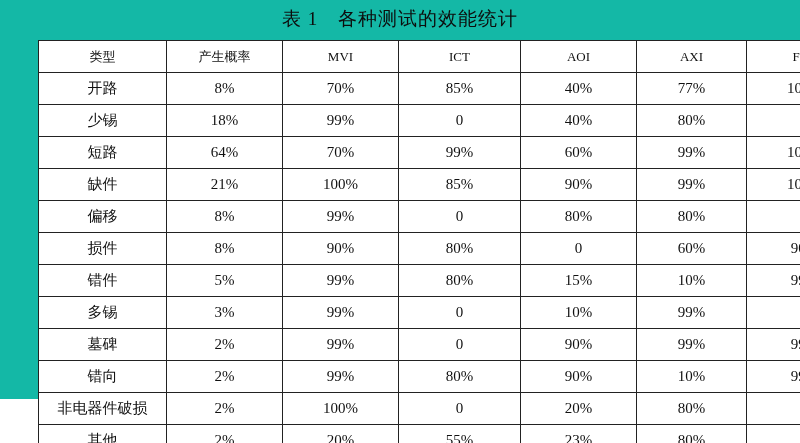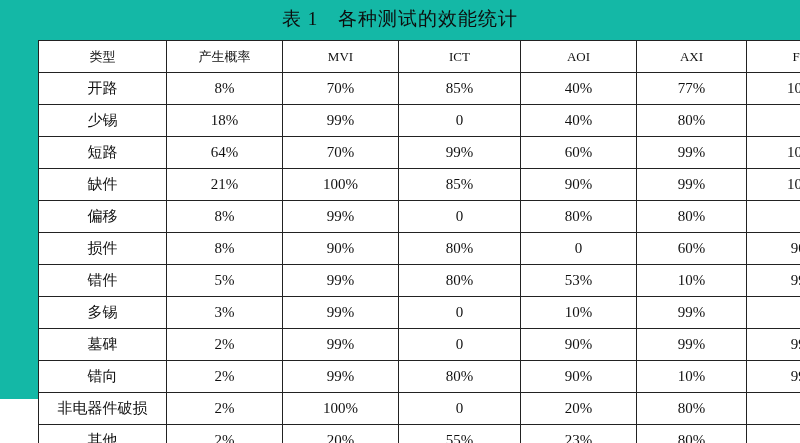--- a/index.html
+++ b/index.html
@@ -155,21 +155,21 @@
           <td class="num">80%</td>
           <td class="num">0</td>
           <td class="num">60%</td>
           <td class="num">90%</td>
         </tr>
         <tr>
           <td class="rowhead">错件</td>
           <td class="num">5%</td>
           <td class="num">99%</td>
           <td class="num">80%</td>
-          <td class="num">53%</td>
+          <td class="num">15%</td>
           <td class="num">10%</td>
           <td class="num">99%</td>
         </tr>
         <tr>
           <td class="rowhead">多锡</td>
           <td class="num">3%</td>
           <td class="num">99%</td>
           <td class="num">0</td>
           <td class="num">10%</td>
           <td class="num">99%</td>

